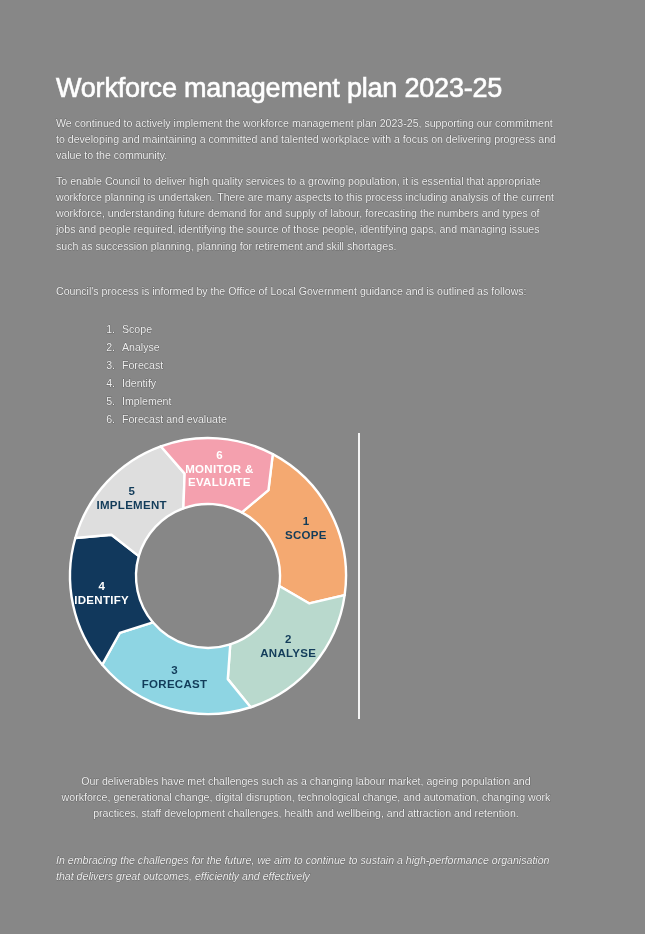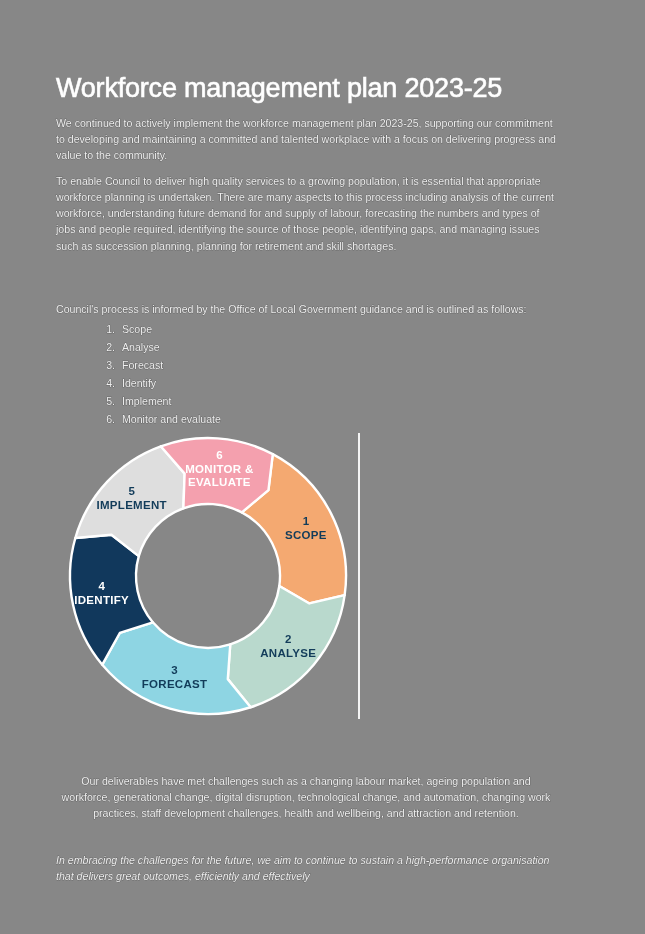--- a/index.html
+++ b/index.html
@@ -49,21 +49,21 @@
     width: 500px;
     font-size: 10.6px;
     line-height: 16.3px;
     color: #efefef;
     -webkit-text-stroke: 0.55px #4e4e4e;
     paint-order: stroke fill;
     text-align: left;
   }
   .para-1 { top: 104px; }
   .para-2 { top: 162px; }
-  .para-3 { top: 290px; }
+  .para-3 { top: 272px; }
   .para-4 { top: 762px; text-align: center; }
   .para-5 { top: 841px; font-style: italic; }
 
   .steps {
     position: absolute;
     left: 20px;
     top: 320px;
     margin: 0;
     padding: 0 0 0 42px;
     width: 430px;
@@ -121,21 +121,21 @@
     <p class="para para-1">We continued to actively implement the workforce management plan 2023-25, supporting our commitment to developing and maintaining a committed and talented workplace with a focus on delivering progress and value to the community.</p>
     <p class="para para-2">To enable Council to deliver high quality services to a growing population, it is essential that appropriate workforce planning is undertaken. There are many aspects to this process including analysis of the current workforce, understanding future demand for and supply of labour, forecasting the numbers and types of jobs and people required, identifying the source of those people, identifying gaps, and managing issues such as succession planning, planning for retirement and skill shortages.</p>
     <p class="para para-3">Council's process is informed by the Office of Local Government guidance and is outlined as follows:</p>
 
     <ol class="steps">
       <li>Scope</li>
       <li>Analyse</li>
       <li>Forecast</li>
       <li>Identify</li>
       <li>Implement</li>
-      <li>Monitor and evaluate</li>
+      <li>Forecast and evaluate</li>
     </ol>
 
     <p class="para para-4">Our deliverables have met challenges such as a changing labour market, ageing population and workforce, generational change, digital disruption, technological change, and automation, changing work practices, staff development challenges, health and wellbeing, and attraction and retention.</p>
     <p class="para para-5">In embracing the challenges for the future, we aim to continue to sustain a high-performance organisation that delivers great outcomes, efficiently and effectively</p>
   </div>
 
   <div class="diagram-wrap">
     <svg class="diagram-svg" width="320" height="300" viewBox="0 0 320 300">
       <g id="donut-segments">
           <path d="M 216.78707566445294 26.153232185468084 A 138 138 0 0 1 288.6569934863367 167.20588793248902 L 253.35550556164233 175.42373957621191 L 223.29930094939306 158.02046326912472 A 72 72 0 0 0 185.80195252058414 84.42777331415726 L 212.43551025315935 62.136450688081425 Z" fill="#f4a971" stroke="#ffffff" stroke-width="2.4" stroke-linejoin="round"></path>

